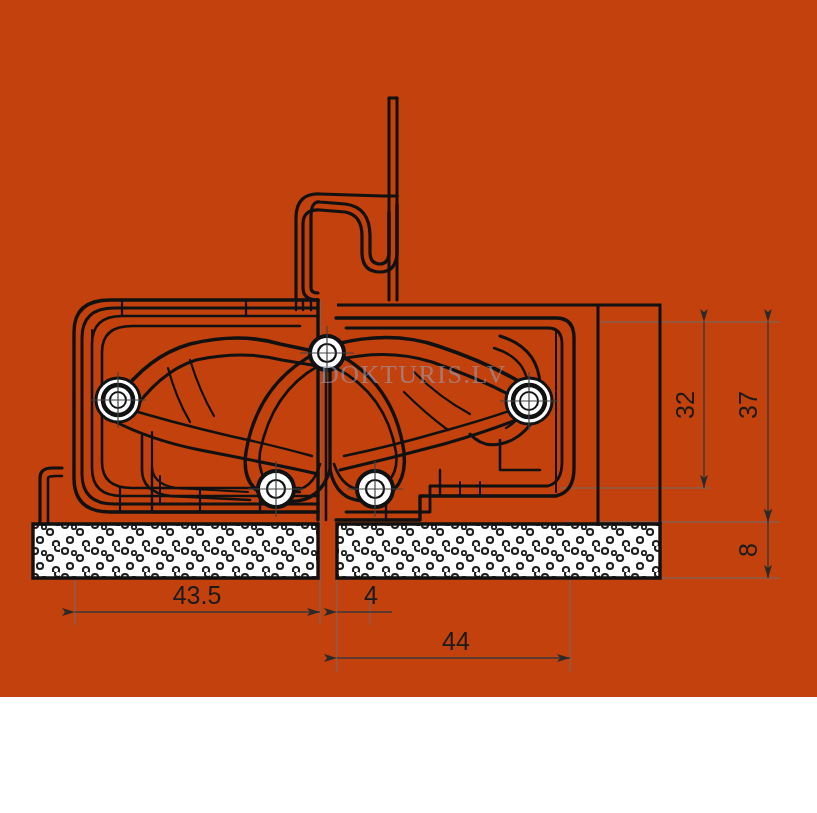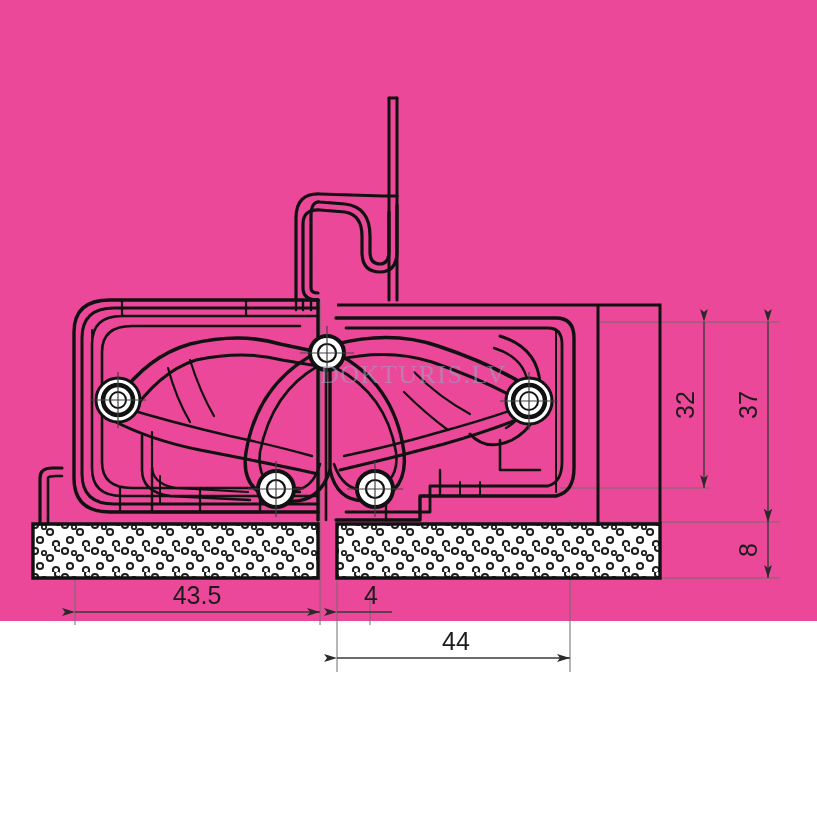--- a/index.html
+++ b/index.html
@@ -1,18 +1,18 @@
 <!DOCTYPE html>
 <html><head>
 <meta charset="utf-8">
 <style>
   html,body{margin:0;padding:0;background:#ffffff;}
   body{width:817px;height:813px;position:relative;overflow:hidden;
        font-family:"Liberation Sans",sans-serif;}
-  #stage{position:absolute;left:0;top:0;width:817px;height:621px;background:#ec4899;}
+  #stage{position:absolute;left:0;top:0;width:817px;height:697px;background:#c2410c;}
   svg{display:block;}
   .dimtxt{font-family:"Liberation Sans",sans-serif;font-size:25px;fill:#1b1b1b;
           font-weight:400;letter-spacing:0px;}
   .dimtxt-v{font-family:"Liberation Sans",sans-serif;font-size:25px;fill:#1b1b1b;}
   .wm{font-family:"Liberation Serif",serif;font-size:26px;fill:#9aa6c4;opacity:.55;
       letter-spacing:1.5px;}
 </style>
 </head>
 <body>
 

